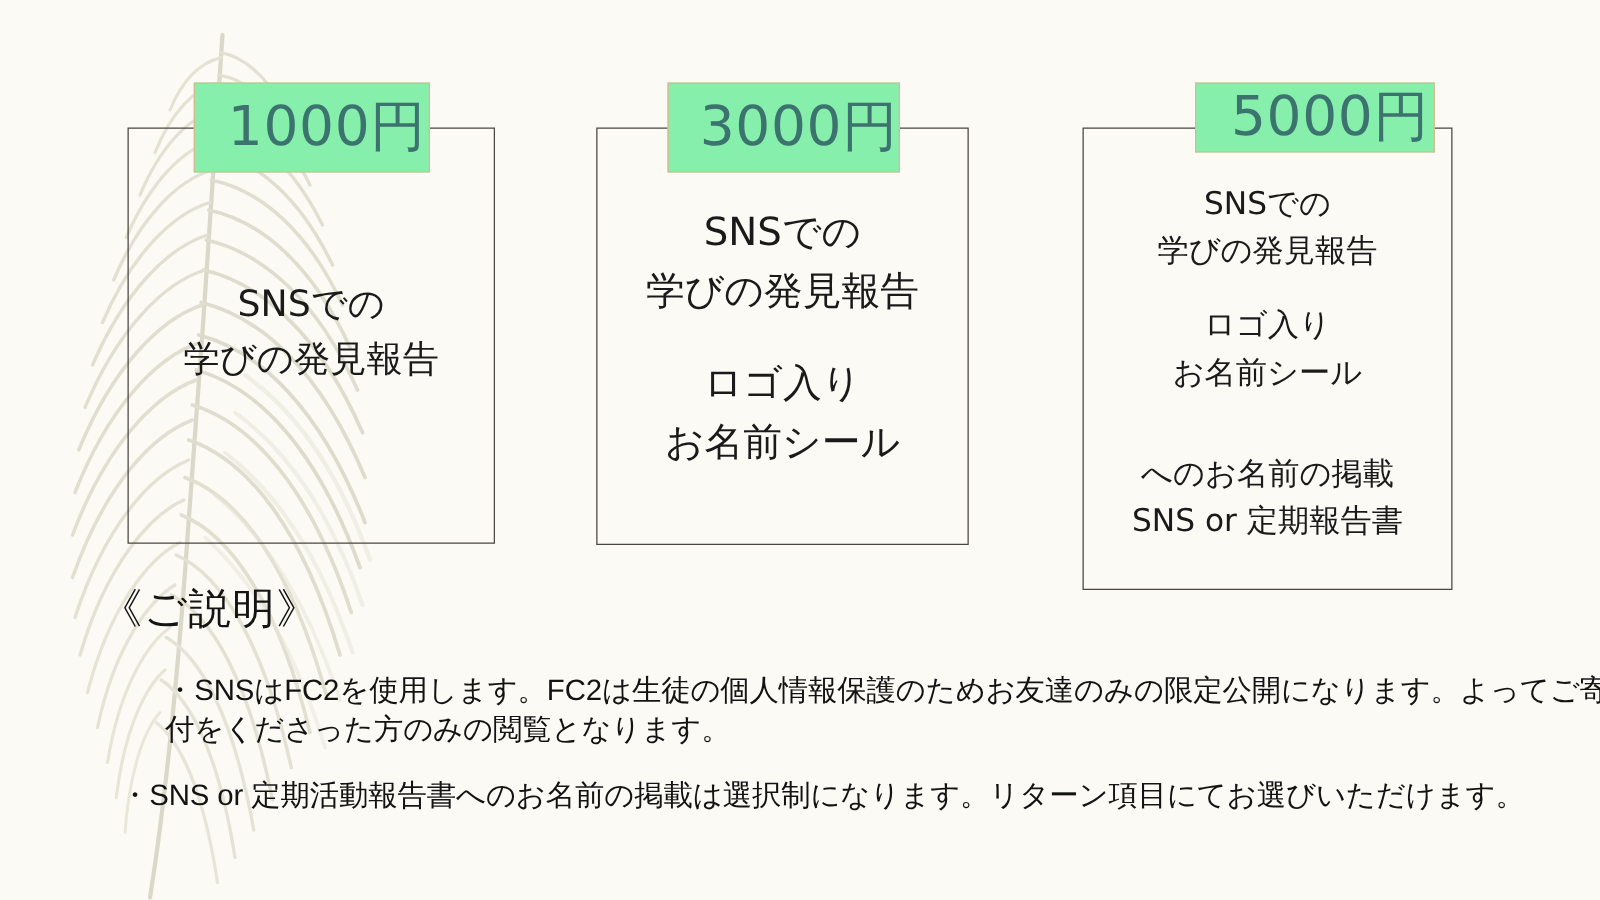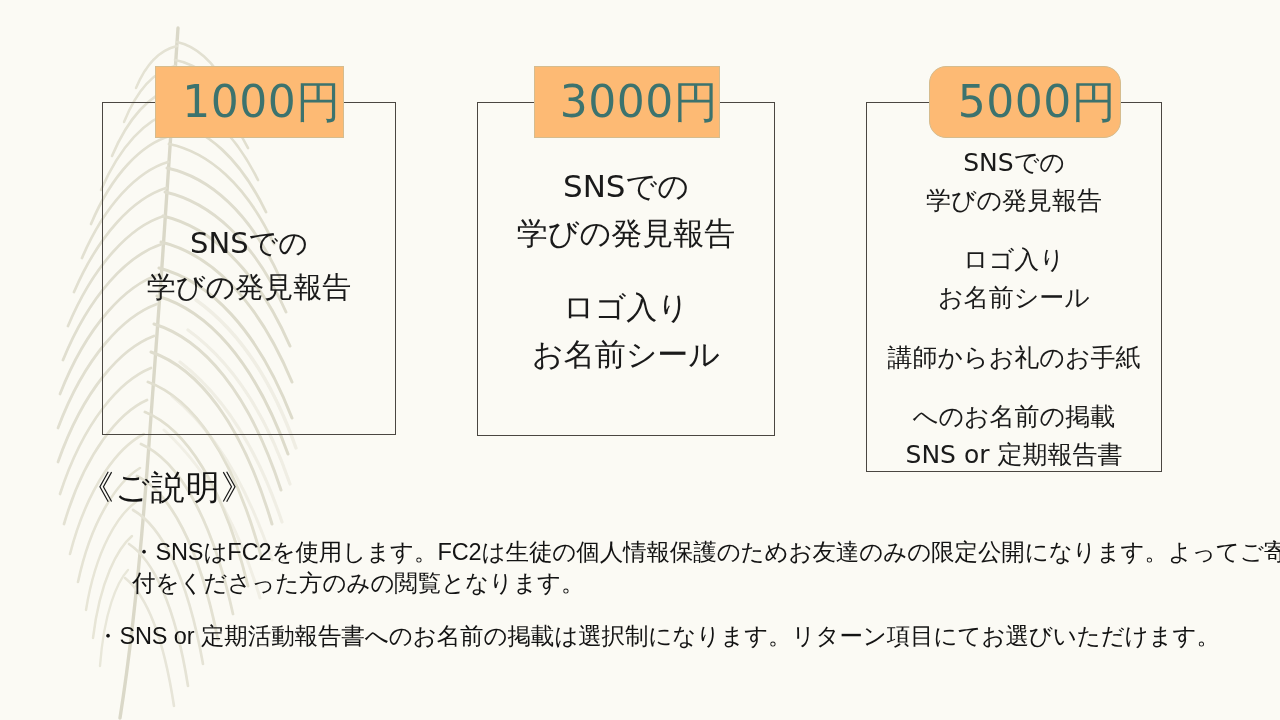--- a/index.html
+++ b/index.html
@@ -60,21 +60,21 @@
     display: block;
     white-space: nowrap;
   }
   .blk { margin-bottom: 0px; }
   .gap { height: 0.85em; }
 
   
   .badge {
     position: absolute;
     box-sizing: border-box;
-    background: #fdba74;
+    background: #86efac;
     border: 1.3px solid #D5BC8E;
     color: #3C736E;
     display: flex;
     align-items: center;
     justify-content: center;
     font-family: "DejaVu Sans", "Liberation Sans", sans-serif;
     font-weight: 400;
     letter-spacing: 0.5px;
     z-index: 5;
     line-height: 1;
@@ -205,38 +205,35 @@
     </div>
     <div class="gap"></div>
     <div class="blk">
       <span class="card-line">ロゴ入り</span>
       <span class="card-line">お名前シール</span>
     </div>
   </div>
 
   <div class="card" style="left:866px; top:102px; width:296px; height:370px;"></div>
 
-  <div class="badge" style="left:929px; top:66px; width:192px; height:72px; font-size:44px;border-radius:17px;">
+  <div class="badge" style="left:956px; top:66px; width:192px; height:56px; font-size:44px;">
     <span>5000円</span>
   </div>
 
   <div class="card-body" style="left:866px; top:144px; width:296px; font-size:25px; line-height:1.52;">
     <div class="blk">
       <span class="card-line">SNSでの</span>
       <span class="card-line">学びの発見報告</span>
     </div>
     <div class="gap"></div>
     <div class="blk">
       <span class="card-line">ロゴ入り</span>
       <span class="card-line">お名前シール</span>
     </div>
     <div class="gap"></div>
-    <div class="blk">
-      <span class="card-line">講師からお礼のお手紙</span>
-    </div>
     <div class="gap"></div>
     <div class="blk">
       <span class="card-line">へのお名前の掲載</span>
       <span class="card-line">SNS or 定期報告書</span>
     </div>
   </div>
 
   <div class="notes-title">《ご説明》</div>
 
   <div class="note-para note-1">・SNSはFC2を使用します。FC2は生徒の個人情報保護のためお友達のみの限定公開になります。よってご寄付をくださった方のみの閲覧となります。</div>

